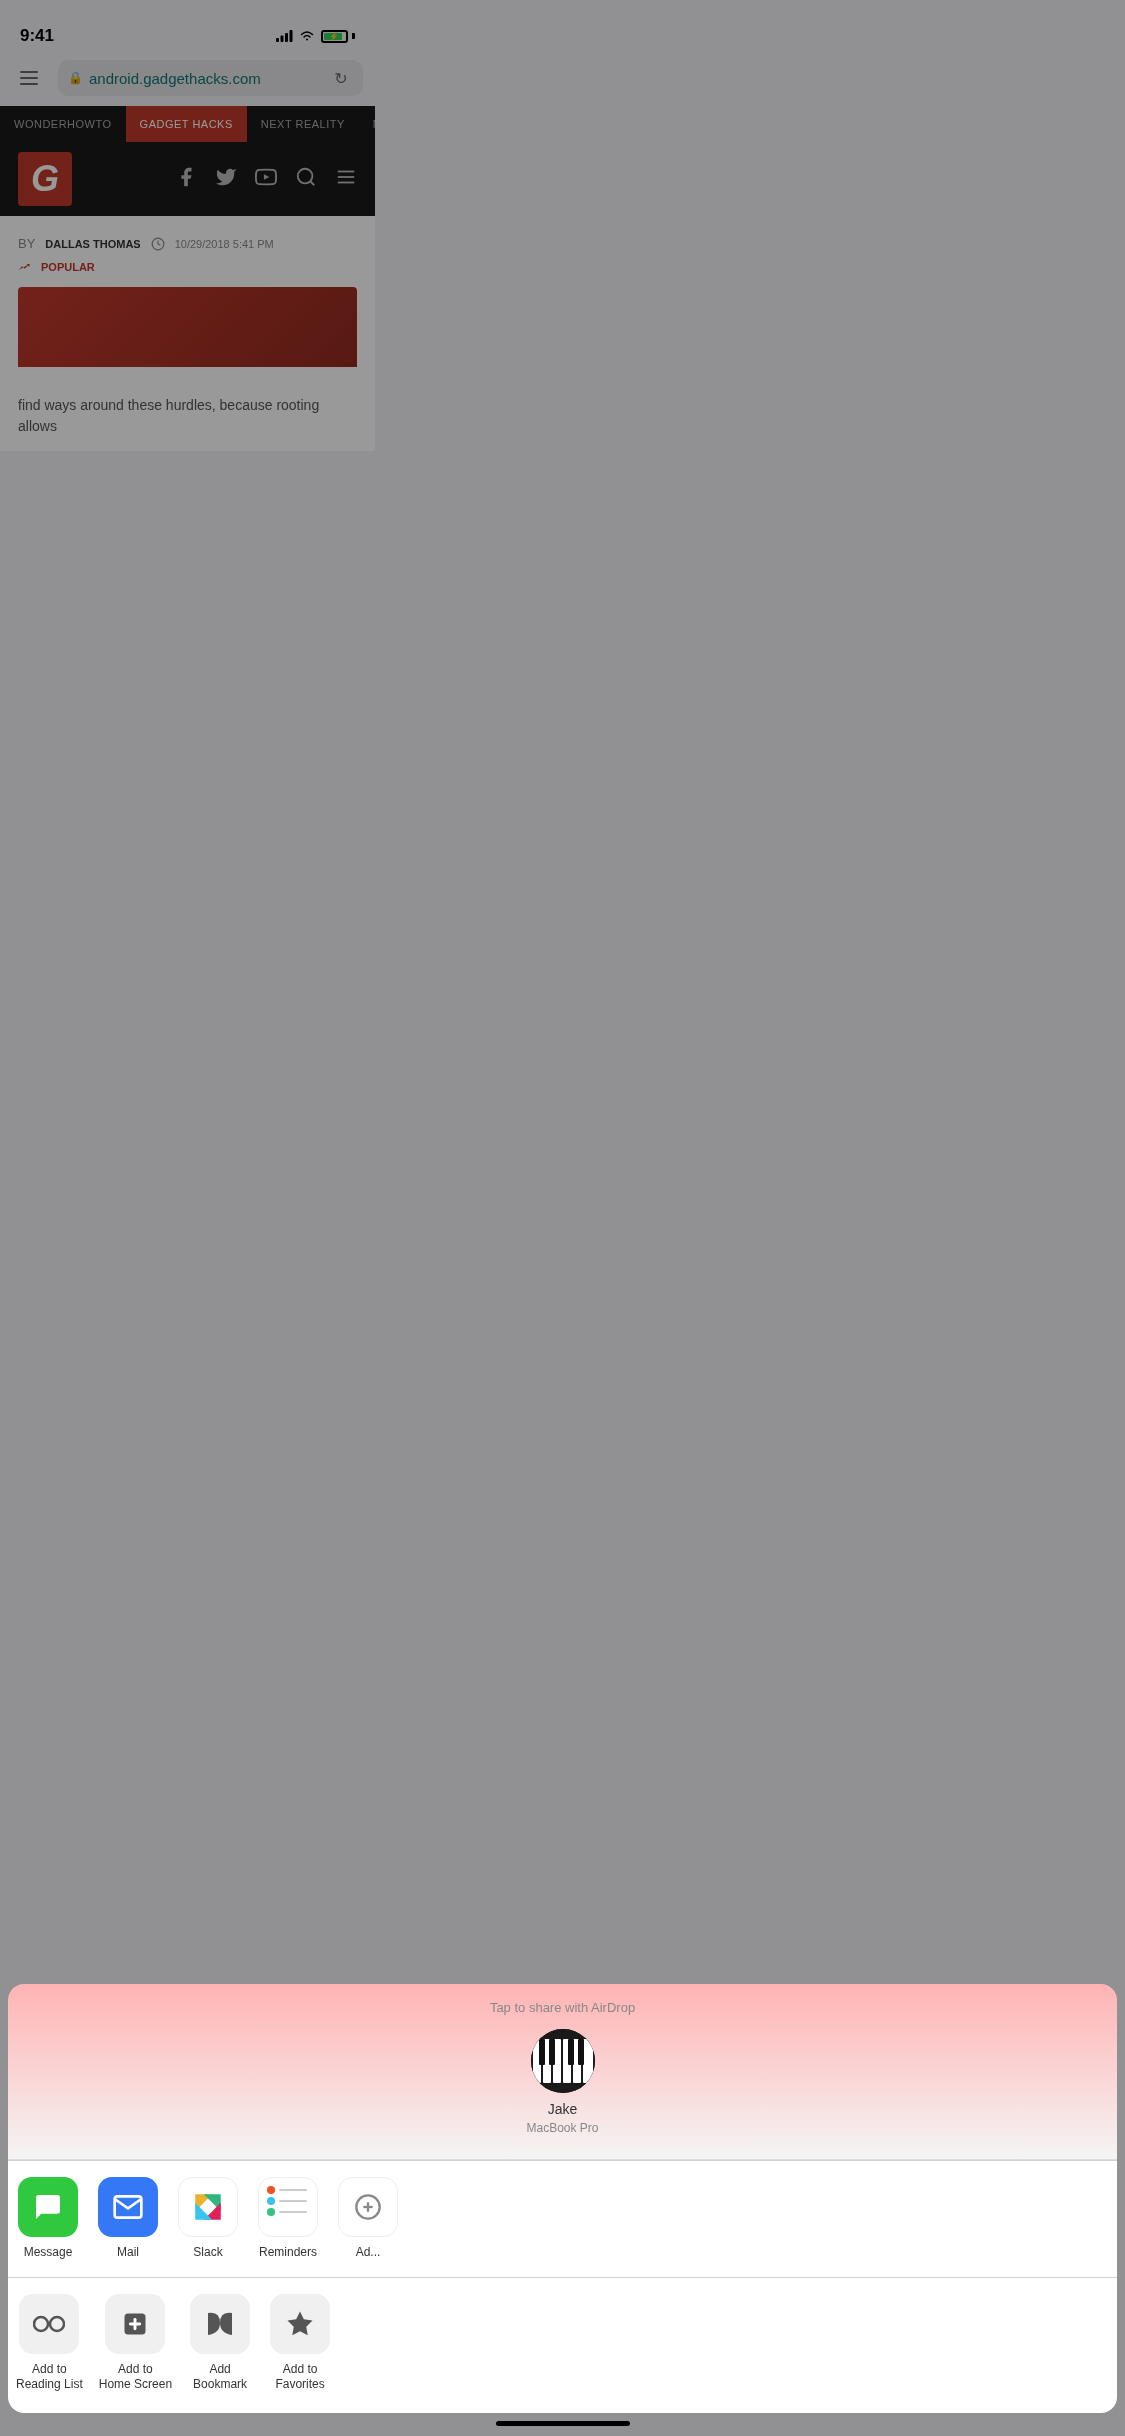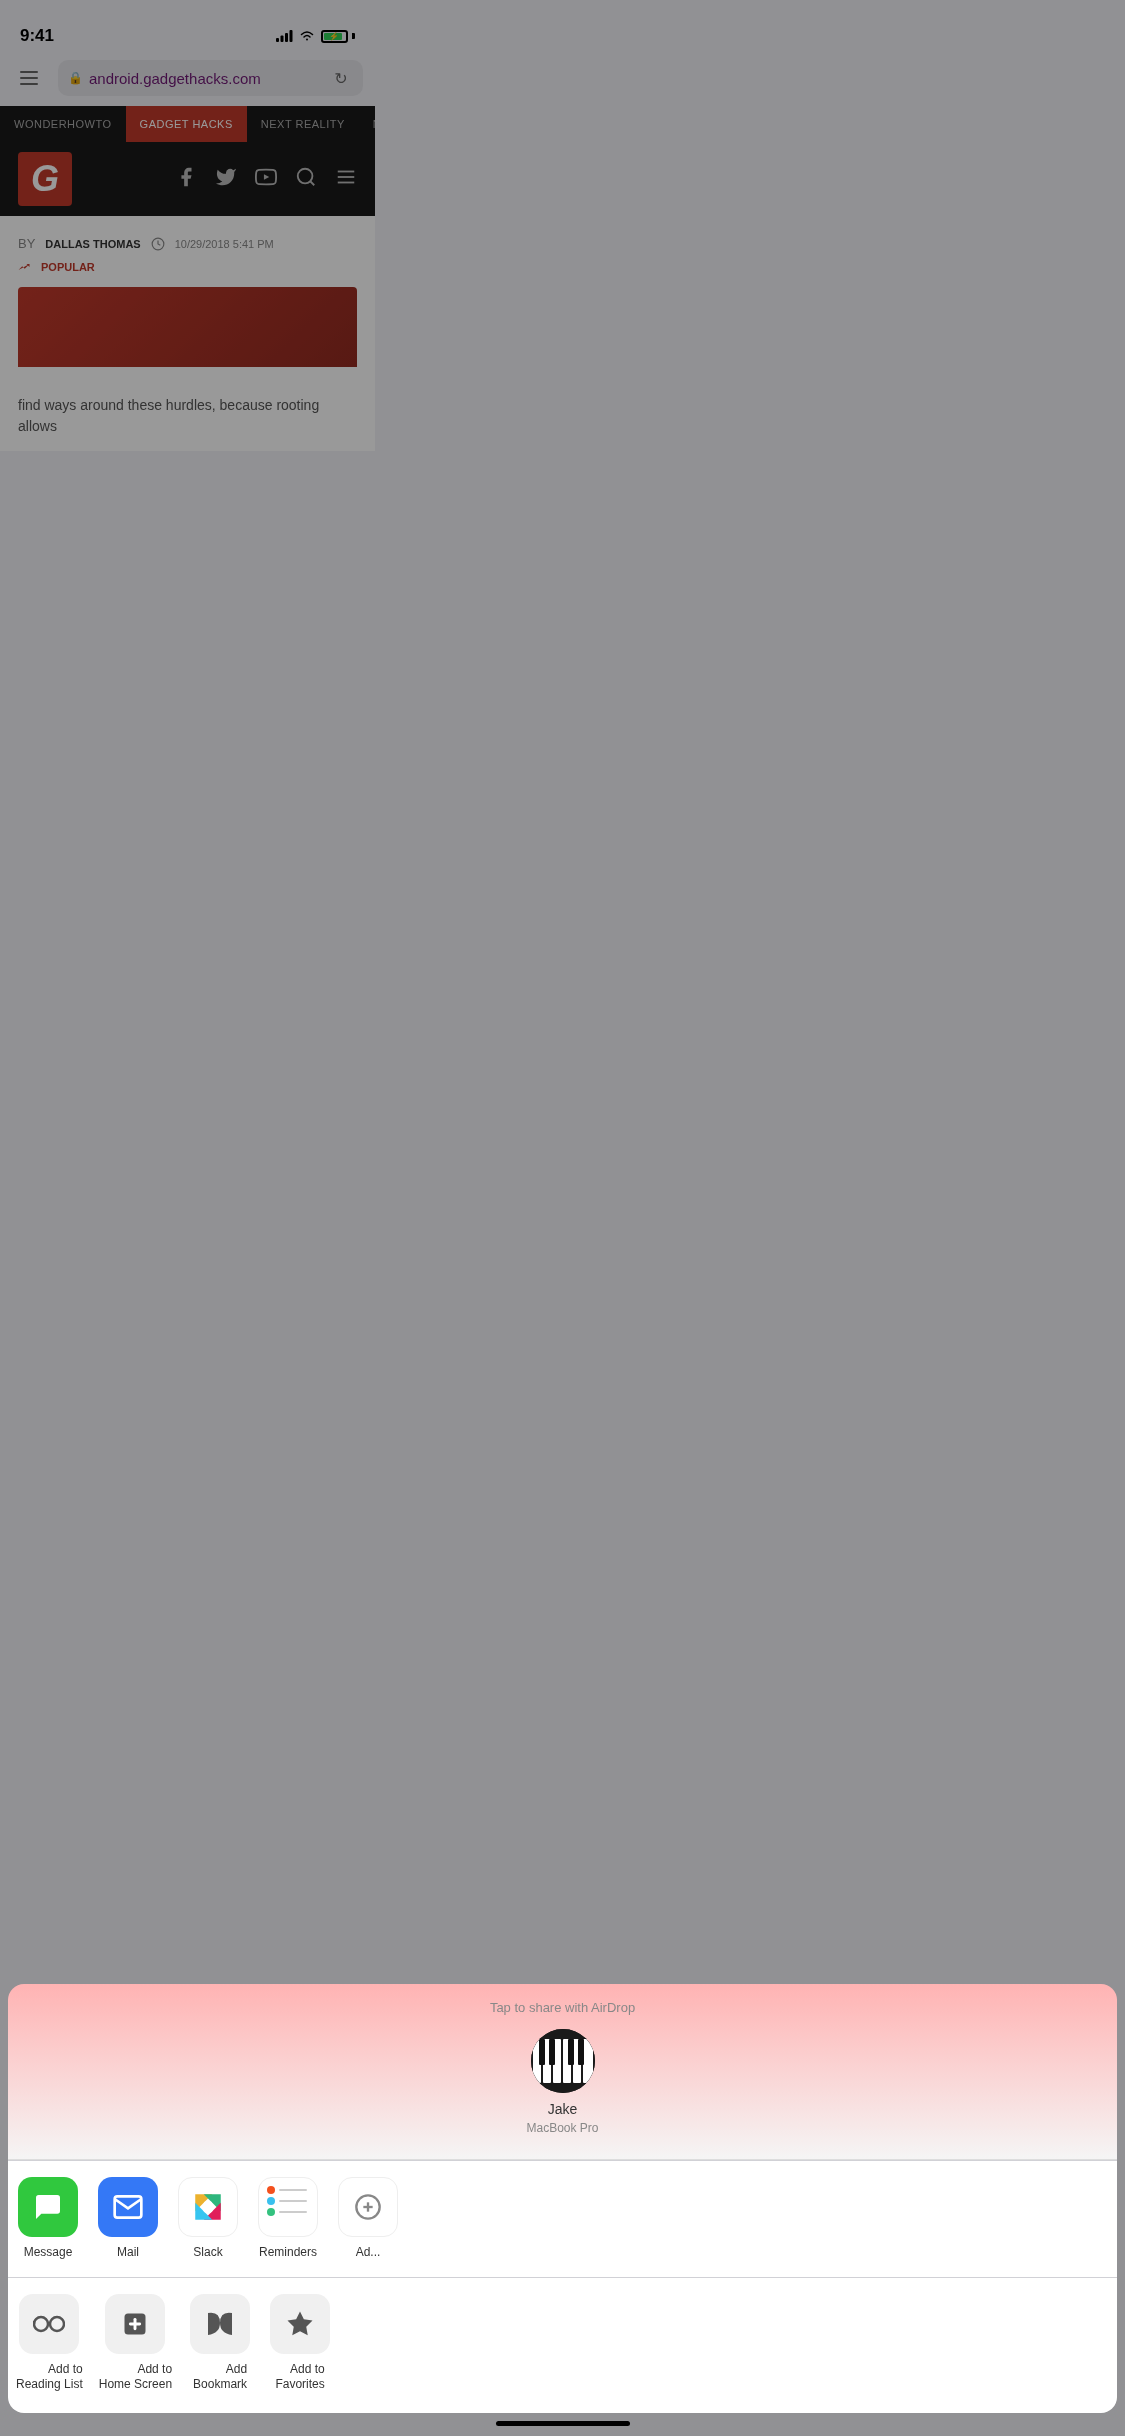--- a/index.html
+++ b/index.html
@@ -101,21 +101,21 @@
       align-items: center;
       padding: 0 10px;
       gap: 6px;
     }
     .lock-icon {
       color: #666;
       font-size: 12px;
     }
     .url-text {
       font-size: 15px;
-      color: #701a75;
+      color: #0f766e;
       flex: 1;
     }
     .refresh-btn {
       color: #666;
       font-size: 16px;
       width: 24px;
       text-align: center;
     }
 
     
@@ -365,21 +365,21 @@
       height: 60px;
       background: #f0f0f0;
       border-radius: 14px;
       display: flex;
       align-items: center;
       justify-content: center;
     }
     .quick-action-label {
       font-size: 12px;
       color: #333;
-      text-align: right;
+      text-align: center;
       line-height: 1.3;
     }
 
     
     .background-text {
       background: #fff;
       padding: 14px 18px;
       font-size: 14px;
       color: #555;
       line-height: 1.5;

